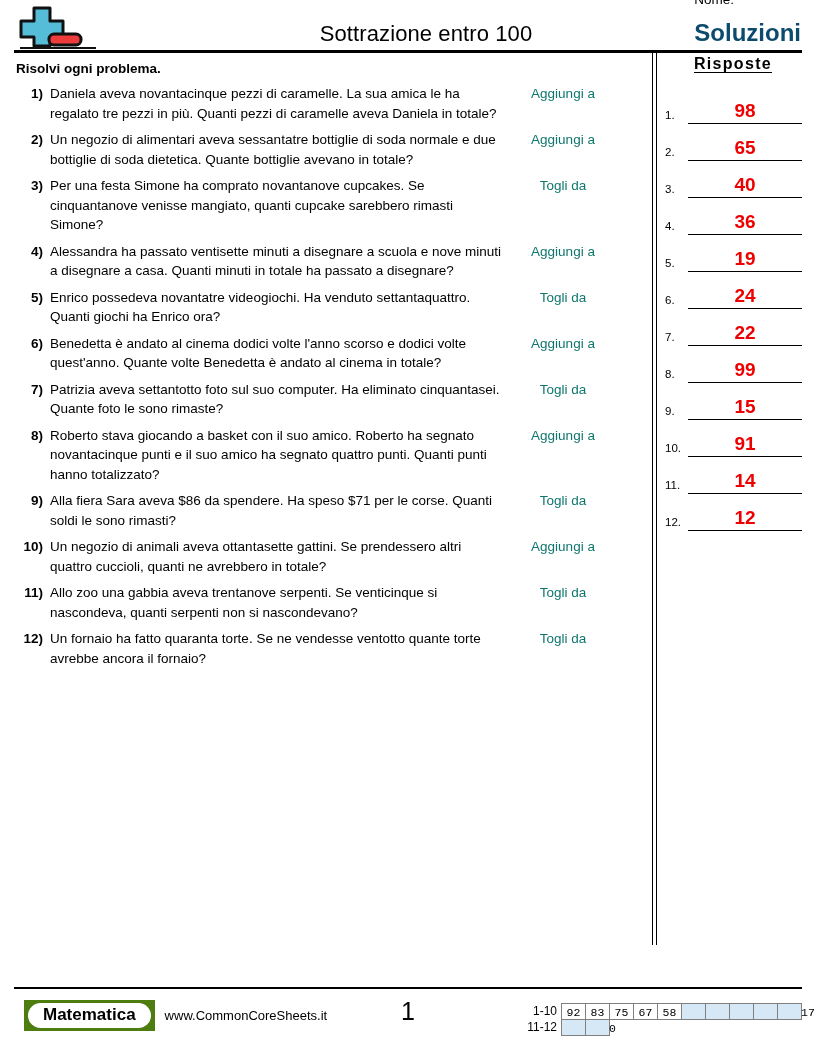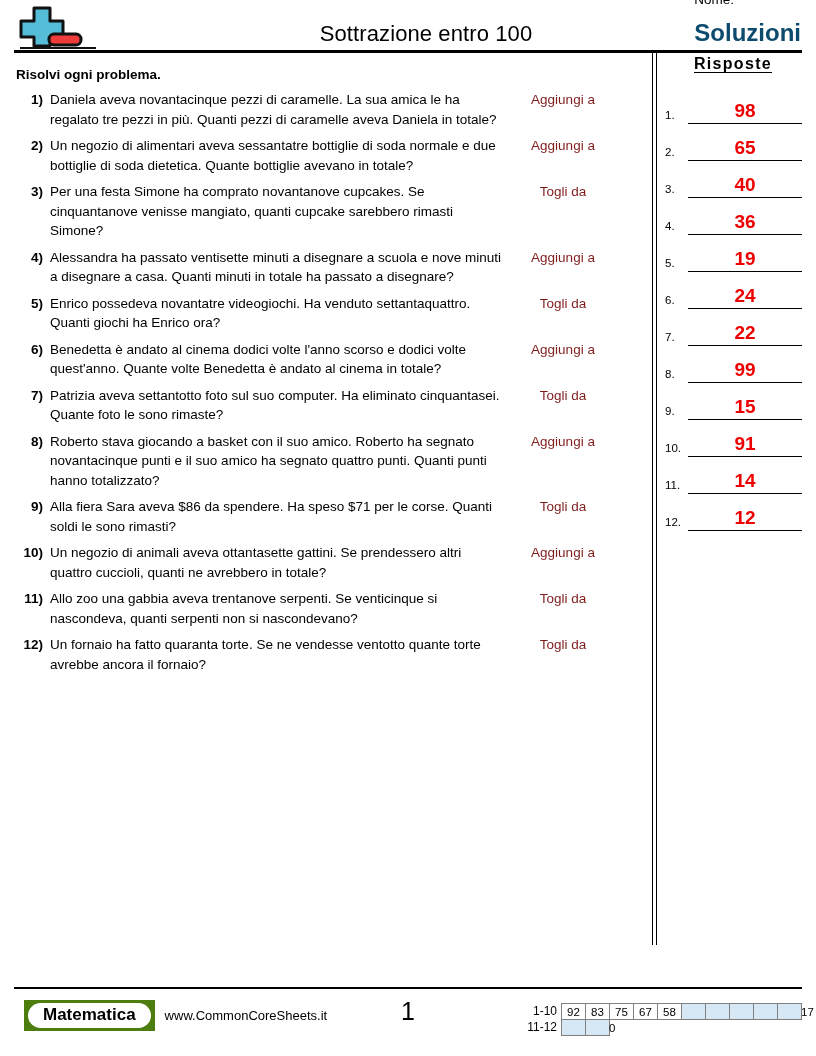--- a/index.html
+++ b/index.html
@@ -103,21 +103,21 @@
   }
   .right-col {
     flex: 1;
     position: relative;
     padding-left: 4px;
   }
 
   .instructions {
     font-size: 13.5px;
     font-weight: bold;
-    padding-top: 14px;
+    padding-top: 8px;
     padding-left: 2px;
   }
 
   
   .problems {
     margin-top: 8px;
     padding-left: 2px;
   }
   .problem {
     display: flex;
@@ -139,21 +139,21 @@
     font-size: 13.5px;
     line-height: 19.5px;
     max-width: 452px;
     padding-right: 6px;
   }
   .p-op {
     flex: 0 0 110px;
     width: 110px;
     text-align: center;
     font-size: 13.5px;
-    color: #7f1d1d;
+    color: #0f766e;
     line-height: 19.5px;
   }
 
   
   .answers-title {
     text-align: center;
     font-size: 16px;
     font-weight: bold;
     letter-spacing: 1.3px;
     text-decoration: underline;
@@ -265,20 +265,21 @@
   .cell {
     width: 25px;
     height: 17px;
     border: 1px solid #808080;
     margin-left: -1px;
     font-size: 11.5px;
     line-height: 17px;
     text-align: center;
     box-sizing: border-box;
     background: #ffffff;
+    font-family: Liberation Mono, monospace;
   }
   .cell.hl {
     background: #d6e7f5;
     padding-left: 23px;
   }
 
   .spacer-sm { height: 7px; }
 </style>
 </head>
 <body>

